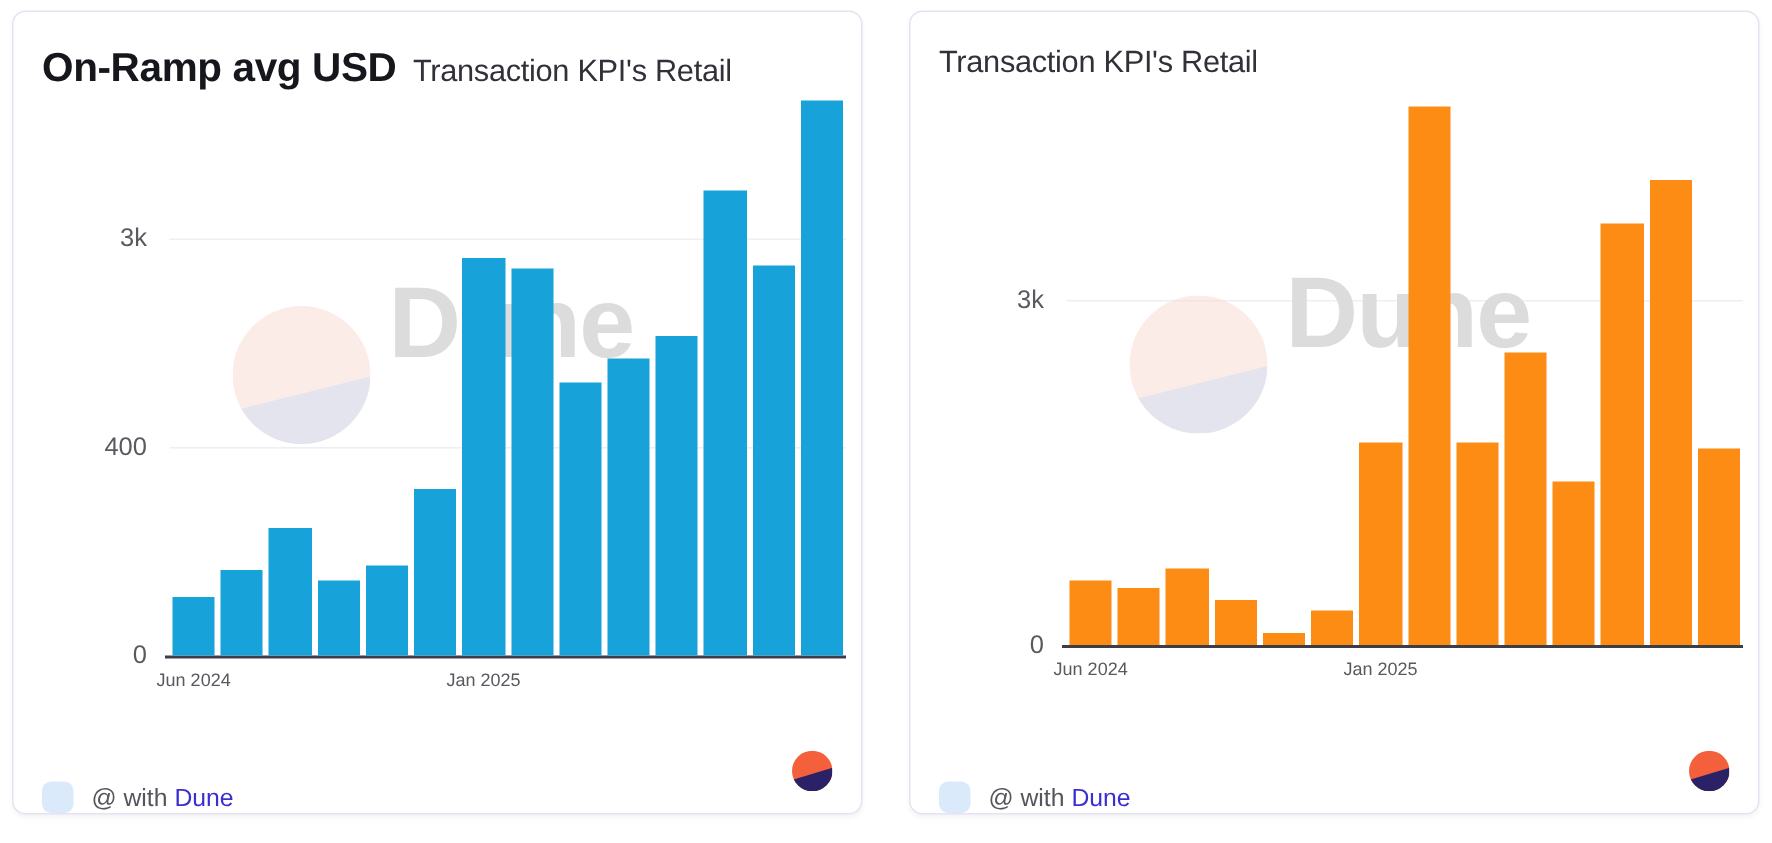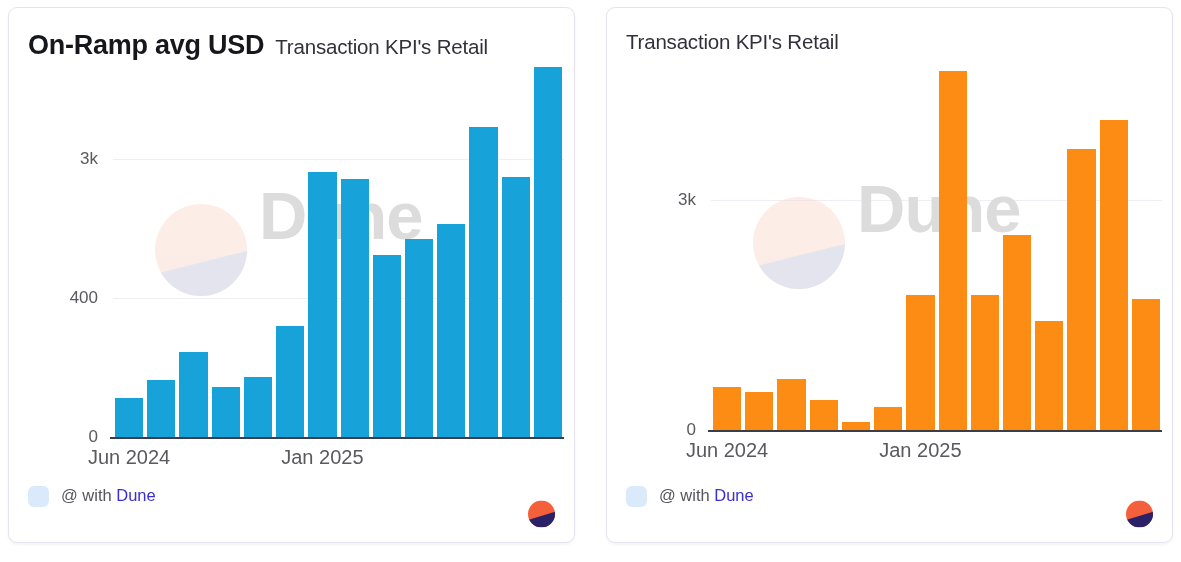--- a/index.html
+++ b/index.html
@@ -144,36 +144,36 @@
   }
   .bar {
     width: calc(100% - 4px);
     border-radius: 0;
   }
 
   
   .xlabels {
     position: absolute;
     height: 24px;
-    font-size: 20px;
+    font-size: 12px;
     color: #59595f;
   }
   .xlabel {
     position: absolute;
     top: 0;
     white-space: nowrap;
   }
 
   
   .card-footer {
     position: relative;
     height: 56px;
     flex: 0 0 56px;
     display: flex;
-    align-items: flex-start;
+    align-items: flex-end;
     padding: 0 19px 0 19px;
   }
   .avatar {
     width: 21px;
     height: 21px;
     border-radius: 6px;
     background: #dbeafb;
     flex: 0 0 auto;
   }
   .footer-text {

